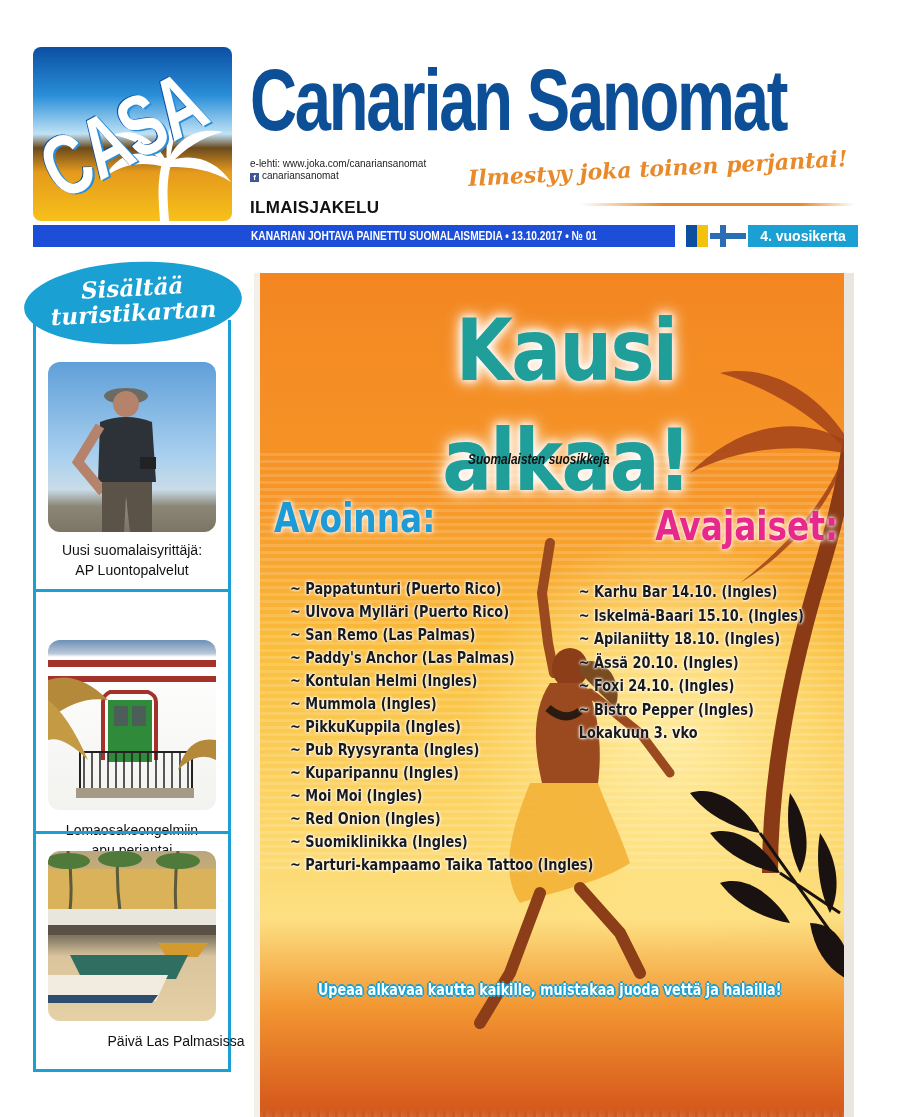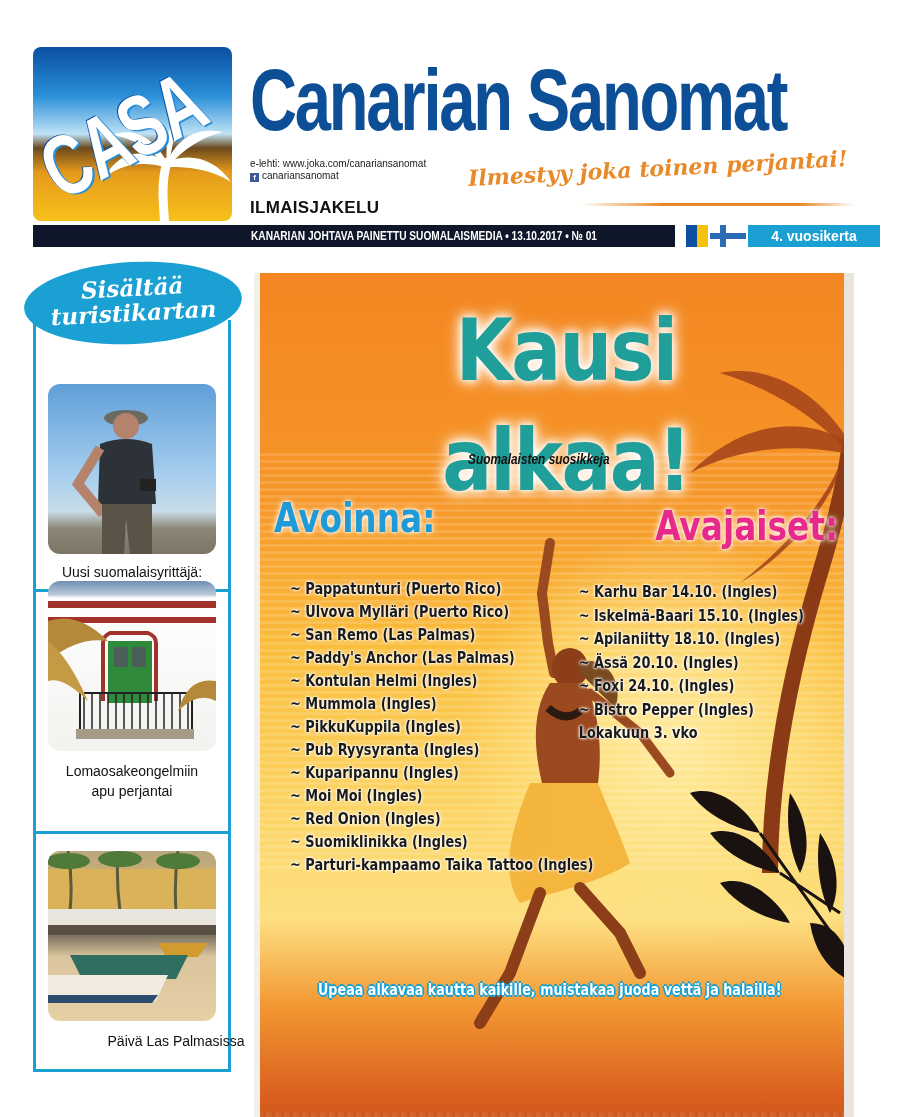--- a/index.html
+++ b/index.html
@@ -30,30 +30,30 @@
     .meta { position: absolute; left: 250px; top: 158px; font-size: 10px; color: #222; line-height: 12px; }
     .meta .fb { display: inline-block; width: 9px; height: 9px; background: #3b5998; color: #fff; font-size: 8px; line-height: 9px; text-align: center; font-weight: bold; vertical-align: -1px; margin-right: 3px; }
     .free { position: absolute; left: 250px; top: 198px; font-size: 17px; font-weight: bold; color: #111; letter-spacing: 0.3px; }
     .tagline {
       position: absolute; left: 468px; top: 165px; font-family: "DejaVu Serif", serif; font-style: italic; font-weight: bold;
       color: #e98a2a; font-size: 22px; transform: rotate(-3deg); transform-origin: left center; white-space: nowrap;
     }
     .tag-underline { position: absolute; left: 580px; top: 203px; width: 275px; height: 3px; background: linear-gradient(90deg, rgba(233,138,42,0), #e98a2a 30%, #e98a2a 80%, rgba(233,138,42,0)); border-radius: 2px; }
 
     .band {
-      position: absolute; left: 33px; top: 225px; width: 642px; height: 22px; background: #0f172a;
+      position: absolute; left: 33px; top: 225px; width: 642px; height: 22px; background: #1d4ed8;
       color: #fff; font-weight: 900; font-size: 13px; line-height: 22px; white-space: nowrap;
     }
     .band span { display: inline-block; margin-left: 218px; transform: scaleX(0.78); transform-origin: left center; }
     .flags { position: absolute; left: 686px; top: 225px; width: 60px; height: 22px; }
     .flag-can { position: absolute; left: 0; top: 0; width: 22px; height: 22px; background: linear-gradient(90deg, #0c4fa0 0 50%, #f4c20d 50% 100%); }
     .flag-fin { position: absolute; left: 24px; top: 0; width: 36px; height: 22px; background: #fff; }
     .flag-fin::before { content: ""; position: absolute; left: 10px; top: 0; width: 6px; height: 22px; background: #2a6db5; }
     .flag-fin::after { content: ""; position: absolute; left: 0; top: 8px; width: 36px; height: 6px; background: #2a6db5; }
-    .edition { position: absolute; left: 748px; top: 225px; width: 132px; height: 22px; background: #1aa0d2; color: #fff; font-weight: 900; font-size: 14px; line-height: 22px; text-align: center; }
+    .edition { position: absolute; left: 748px; top: 225px; width: 110px; height: 22px; background: #1aa0d2; color: #fff; font-weight: 900; font-size: 14px; line-height: 22px; text-align: center; }
 
     
     .sidebar { position: absolute; left: 33px; top: 320px; width: 198px; height: 752px; border: 3px solid #1aa0d2; border-top: none; }
     .badge {
       position: absolute; left: 24px; top: 262px; width: 218px; height: 82px; border-radius: 50%;
       background: #1aa0d2; color: #fff; text-align: center; font-family: "DejaVu Serif", serif; font-style: italic; font-weight: bold;
       font-size: 23px; line-height: 25px; padding-top: 13px; transform: rotate(-3deg);
     }
     .card { position: absolute; left: 36px; width: 192px; }
     .card .photo { position: absolute; left: 12px; width: 168px; height: 170px; border-radius: 12px; overflow: hidden; }
@@ -149,39 +149,39 @@
   <div class="flag-fin"></div>
 </div>
 <div class="edition">4. vuosikerta</div>
 
 <div class="sidebar"></div>
 <div class="badge">
   <div>Sisältää</div>
   <div>turistikartan</div>
 </div>
 
-<div class="card" style="top:384px;height:226px;">
+<div class="card" style="top:362px;height:226px;">
   <div class="photo photo-man" style="top:0;">
     <svg width="168" height="170" viewBox="0 0 168 170">
       <ellipse cx="78" cy="34" rx="22" ry="8" fill="#6b6b63"></ellipse>
       <circle cx="78" cy="42" r="13" fill="#b5826b"></circle>
       <path d="M52 60 Q78 50 104 60 L108 120 L50 120 Z" fill="#2d3238"></path>
       <path d="M52 64 L30 100 L55 130" stroke="#b5826b" stroke-width="10" fill="none"></path>
       <rect x="92" y="95" width="16" height="12" fill="#222"></rect>
       <path d="M54 120 L54 170 L76 170 L78 135 L82 170 L104 170 L104 120 Z" fill="#5b5248"></path>
     </svg>
   </div>
   <div class="caption" style="top:178px;">
     <div>Uusi suomalaisyrittäjä:</div>
     <div>AP Luontopalvelut</div>
   </div>
 </div>
 <div class="divider" style="top:589px;"></div>
 
-<div class="card" style="top:581px;height:222px;">
+<div class="card" style="top:640px;height:222px;">
   <div class="photo photo-balcony" style="top:0;">
     <svg width="168" height="170" viewBox="0 0 168 170">
       <rect x="0" y="20" width="168" height="7" fill="#a3322a"></rect>
       <rect x="0" y="36" width="168" height="6" fill="#a3322a"></rect>
       <path d="M55 120 L55 62 Q55 55 62 52 L100 52 Q108 55 108 62 L108 120" fill="none" stroke="#a3322a" stroke-width="4"></path>
       <rect x="60" y="60" width="44" height="62" fill="#2f8a3a"></rect>
       <rect x="66" y="66" width="14" height="20" fill="#4c5e58"></rect>
       <rect x="84" y="66" width="14" height="20" fill="#4c5e58"></rect>
       <rect x="32" y="112" width="112" height="38" fill="none" stroke="#222" stroke-width="2"></rect>
       <path d="M36 112 v38 M44 112 v38 M52 112 v38 M60 112 v38 M68 112 v38 M76 112 v38 M84 112 v38 M92 112 v38 M100 112 v38 M108 112 v38 M116 112 v38 M124 112 v38 M132 112 v38 M140 112 v38" stroke="#222" stroke-width="1.5"></path>

